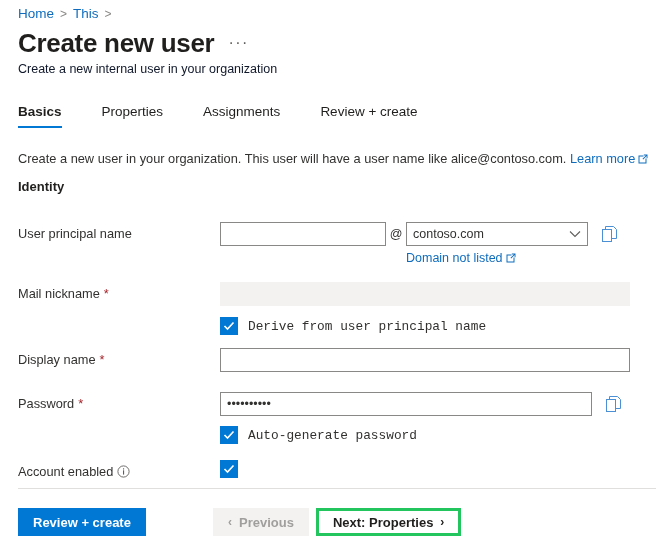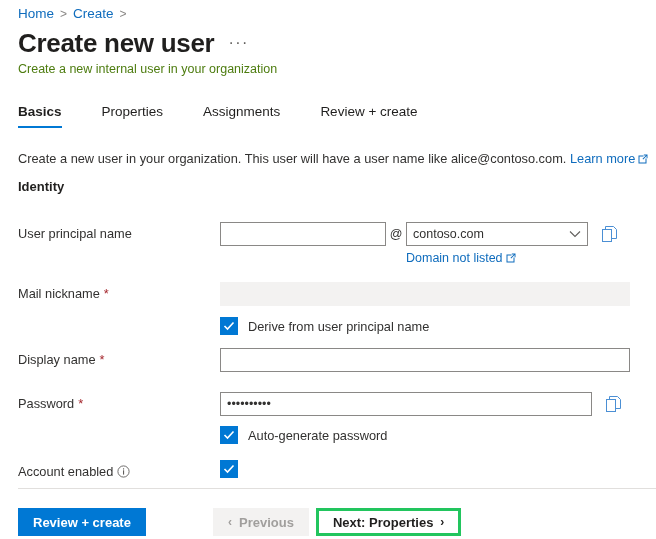--- a/index.html
+++ b/index.html
@@ -61,21 +61,21 @@
     cursor: pointer;
     line-height: 1;
     position: relative;
     top: -4px;
   }
   .subtitle {
     position: absolute;
     left: 18px;
     top: 62px;
     font-size: 12.5px;
-    color: #4d7c0f;
+    color: #0f172a;
   }
 
   
   .tabs {
     position: absolute;
     left: 18px;
     top: 104px;
     display: flex;
     gap: 8px;
   }
@@ -214,20 +214,21 @@
   .sublink {
     margin-top: 5px;
     margin-left: 186px;
     font-size: 12.5px;
   }
 
   .cbrow {
     display: flex;
     align-items: center;
     gap: 10px;
+    font-family: Liberation Mono, monospace;
   }
   .cbox {
     width: 18px;
     height: 18px;
     background: #0078d4;
     border: 1px solid #0078d4;
     box-sizing: border-box;
     display: flex;
     align-items: center;
     justify-content: center;
@@ -301,21 +302,21 @@
     gap: 7px;
   }
   .arrow { font-size: 12px; font-weight: 700; }
 </style>
 </head>
 <body>
 
 <div class="breadcrumb">
   <span class="crumb-link">Home</span>
   <span class="crumb-sep">&gt;</span>
-  <span class="crumb-link">Create</span>
+  <span class="crumb-link">This</span>
   <span class="crumb-sep">&gt;</span>
 </div>
 
 <div class="title-row">
   <div class="page-title">Create new user</div>
   <div class="ellipsis-btn">···</div>
 </div>
 <div class="subtitle">Create a new internal user in your organization</div>
 
 <div class="tabs">

